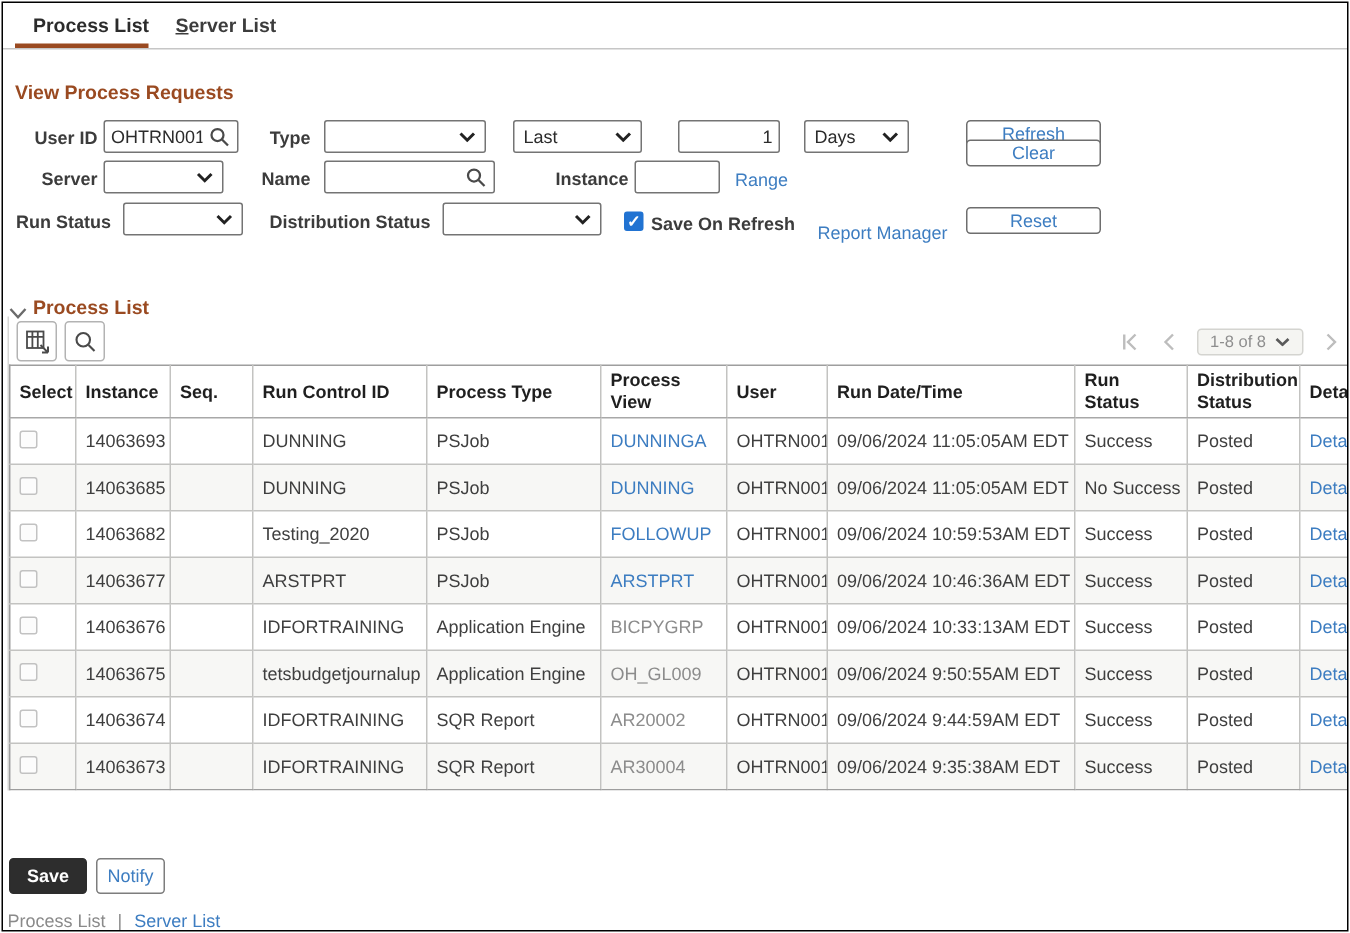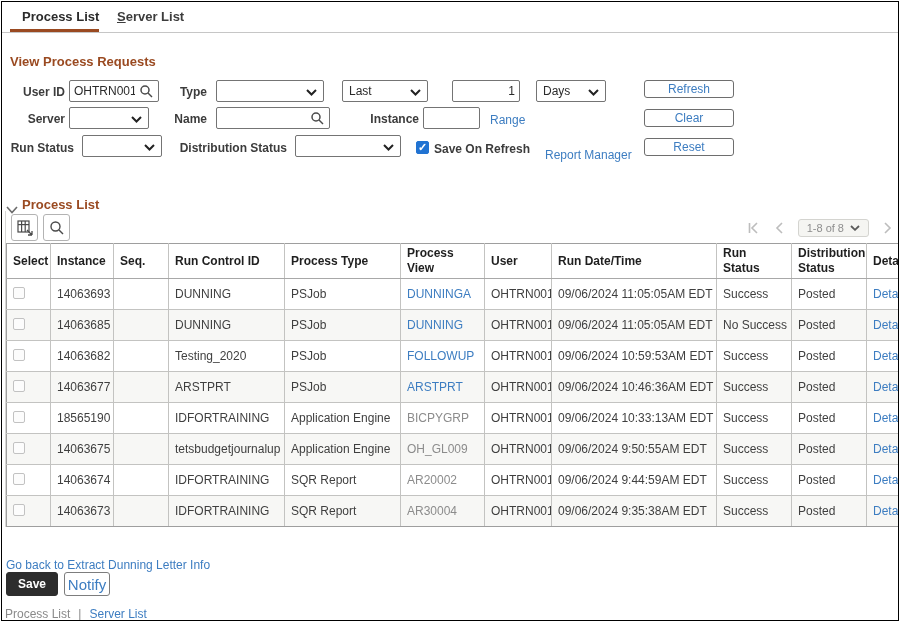--- a/index.html
+++ b/index.html
@@ -54,21 +54,21 @@
   .pname-plain { color:#8c8c8c; }
   .dlink { color:#3d7dc1; cursor:pointer; }
   col.c-select{width:44px} col.c-instance{width:63px} col.c-seq{width:55px} col.c-rcid{width:116px}
   col.c-ptype{width:116px} col.c-pname{width:84px} col.c-user{width:67px} col.c-rdt{width:165px}
   col.c-rstat{width:75px} col.c-dstat{width:75px} col.c-det{width:72px}
   .rowcb { width:12px; height:12px; border:1px solid #c2c2c2; border-radius:2px; background:#fcfcfc; display:inline-block; cursor:pointer; }
 
   
   .goback { position:absolute; left:4px; top:556px; font-size:12px; color:#3d7dc1; cursor:pointer; }
   .save-btn { position:absolute; left:4px; top:570px; width:52px; height:24px; background:#2d2d2d; color:#fff; border:1px solid #2d2d2d; border-radius:3px; font-size:12px; font-weight:bold; font-family:"Liberation Sans",sans-serif; cursor:pointer; }
-  .notify-btn { position:absolute; left:62px; top:570px; width:46px; height:24px; background:#fff; color:#3d7dc1; border:1px solid #7d7d7d; border-radius:3px; font-size:15px; font-family:"Liberation Sans",sans-serif; cursor:pointer; }
+  .notify-btn { position:absolute; left:62px; top:570px; width:46px; height:24px; background:#fff; color:#3d7dc1; border:1px solid #7d7d7d; border-radius:3px; font-size:12px; font-family:"Liberation Sans",sans-serif; cursor:pointer; }
   .footer { position:absolute; left:3px; top:605px; font-size:12px; color:#8a8a8a; display:flex; gap:8px; align-items:center; }
   .footer .flink { color:#3d7dc1; cursor:pointer; }
 </style>
 </head>
 <body>
 
 <div class="page">
 
   <div class="tabbar">
     <div class="tab active">Process List</div>
@@ -127,21 +127,21 @@
           <circle cx="6" cy="6" r="4" fill="none" stroke="#4a4a4a" stroke-width="1.5"></circle>
           <line x1="9" y1="9" x2="13" y2="13" stroke="#4a4a4a" stroke-width="1.5"></line>
         </svg>
     </span>
   </div>
   <div class="lbl" style="left:340px;top:110px;width:77px;">Instance</div>
   <div class="box" style="left:421px;top:105px;width:57px;">
     <input class="txt" value="" style="">
   </div>
   <span class="pslink" style="left:488px;top:111px;">Range</span>
-  <button class="btn" style="left:642px;top:107px;">Clear</button>
+  <button class="btn" style="left:642px;top:91px;">Clear</button>
 
   <div class="lbl" style="left:0;top:139px;width:72px;">Run Status</div>
   <div class="box sel" style="left:80px;top:133px;width:80px;">
     <span class="val"></span>
     <span class="chev"><svg width="11" height="7" viewBox="0 0 11 7">
           <polyline points="1,1 5.5,5.5 10,1" fill="none" stroke="#222" stroke-width="2"></polyline>
         </svg></span>
   </div>
   <div class="lbl" style="left:175px;top:139px;width:110px;">Distribution Status</div>
   <div class="box sel" style="left:293px;top:133px;width:106px;">
@@ -283,21 +283,21 @@
           <td>PSJob</td>
           <td><span class="pname-link">ARSTPRT</span></td>
           <td>OHTRN001</td>
           <td>09/06/2024 10:46:36AM EDT</td>
           <td>Success</td>
           <td>Posted</td>
           <td><span class="dlink">Details</span></td>
         </tr>
         <tr>
           <td><span class="rowcb"></span></td>
-          <td>18565190</td>
+          <td>14063676</td>
           <td></td>
           <td>IDFORTRAINING</td>
           <td>Application Engine</td>
           <td><span class="pname-plain">BICPYGRP</span></td>
           <td>OHTRN001</td>
           <td>09/06/2024 10:33:13AM EDT</td>
           <td>Success</td>
           <td>Posted</td>
           <td><span class="dlink">Details</span></td>
         </tr>
@@ -337,21 +337,20 @@
           <td>OHTRN001</td>
           <td>09/06/2024  9:35:38AM EDT</td>
           <td>Success</td>
           <td>Posted</td>
           <td><span class="dlink">Details</span></td>
         </tr>
       </tbody>
     </table>
   </div>
 
-  <div class="goback">Go back to Extract Dunning Letter Info</div>
   <button class="save-btn">Save</button>
   <button class="notify-btn">Notify</button>
   <div class="footer">
     <span>Process List</span>
     <span>|</span>
     <span class="flink">Server List</span>
   </div>
 
 </div>
 

